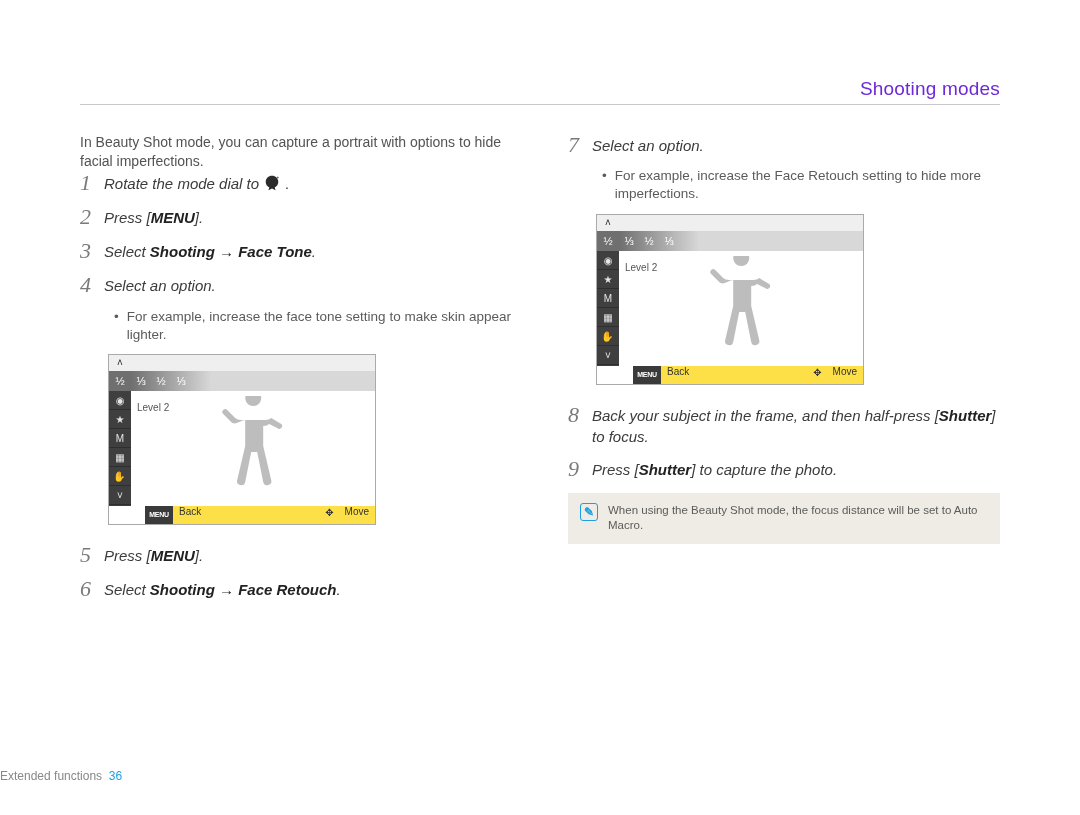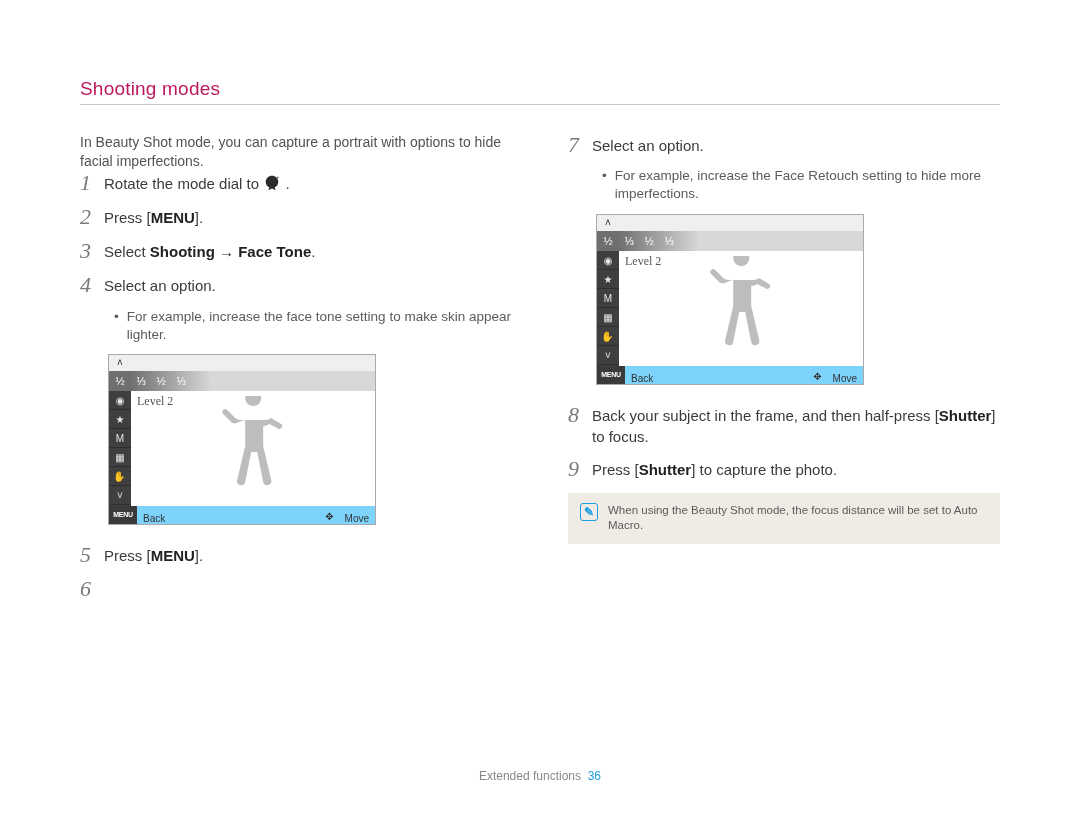--- a/index.html
+++ b/index.html
@@ -7,24 +7,25 @@
     width: 1080px;
     height: 815px;
     background: #fff;
     font-family: Arial, Helvetica, sans-serif;
     color: #444;
     position: relative;
     padding: 78px 80px 0 80px;
   }
   .header {
     font-size: 19px;
-    color: #be185d;
+    color: #6d28d9;
     font-weight: 300;
     letter-spacing: 0.2px;
     padding-bottom: 4px;
+    text-align: right;
   }
   .hr {
     border: none;
     border-top: 1px solid #c9c9c9;
     margin-bottom: 28px;
   }
   .columns {
     display: flex;
     gap: 56px;
   }
@@ -56,20 +57,21 @@
     width: 24px;
     flex-shrink: 0;
     line-height: 1.1;
   }
   .stepbody {
     font-size: 15px;
     line-height: 1.4;
     color: #3b3b3b;
     font-weight: 300;
     padding-top: 2px;
+    font-style: italic;
   }
   .stepbody strong { font-weight: 700; color: #222; }
   .mode-icon {
     display: inline-block;
     width: 18px; height: 18px;
     vertical-align: -3px;
   }
   .sub-bullet {
     font-size: 13.5px;
     color: #5b5b5b;
@@ -145,38 +147,38 @@
     font-family: sans-serif;
   }
   .camera-shot .preview {
     flex: 1;
     background: #fff;
     position: relative;
     height: 115px;
   }
   .camera-shot .preview .lvl {
     position: absolute;
-    top: 3px; left: 6px;
-    font-size: 12px;
+    top: 11px; left: 6px;
+    font-size: 10px;
     color: #555;
-    font-family: Liberation Serif, serif;
   }
   .camera-shot .preview svg.person {
     position: absolute;
     bottom: 0;
     left: 50%;
     transform: translateX(-42%);
   }
   .camera-shot .botbar {
     height: 18px;
-    background: #7dd3fc;
-    display: flex;
-    align-items: flex-end;
+    background: #fde047;
+    display: flex;
+    align-items: flex-start;
     font-size: 10px;
     color: #333;
+    margin-left: 36px;
   }
   .camera-shot .botbar .bb-menu {
     width: 28px;
     background: #3a3a3a;
     color: #fff;
     text-align: center;
     font-size: 7px;
     font-weight: 700;
     line-height: 18px;
     letter-spacing: -0.3px;
@@ -216,21 +218,21 @@
     color: #5b5b5b;
     line-height: 1.35;
     font-weight: 300;
   }
 
   .footer {
     position: absolute;
     bottom: 32px;
     left: 0;
     width: 100%;
-    text-align: center;
+    text-align: left;
     font-size: 12px;
     color: #888;
     font-weight: 300;
   }
   .footer .pnum { color: #1e9fe1; }
 </style>
 </head>
 <body>
 
 <div class="header">Shooting modes</div>
@@ -320,20 +322,23 @@
 
     <ol class="steps">
       <li>
         <span class="stepnum">5</span>
         <span class="stepbody">
           <span>Press [</span><strong>MENU</strong><span>].</span>
         </span>
       </li>
       <li>
         <span class="stepnum">6</span>
+        <span class="stepbody">
+          <span>Select </span><strong><span>Shooting → Face Retouch</span></strong><span>.</span>
+        </span>
       </li>
     </ol>
   </div>
 
   <div class="col">
 
     <ol class="steps">
       <li>
         <span class="stepnum">7</span>
         <span class="stepbody">Select an option.</span>

